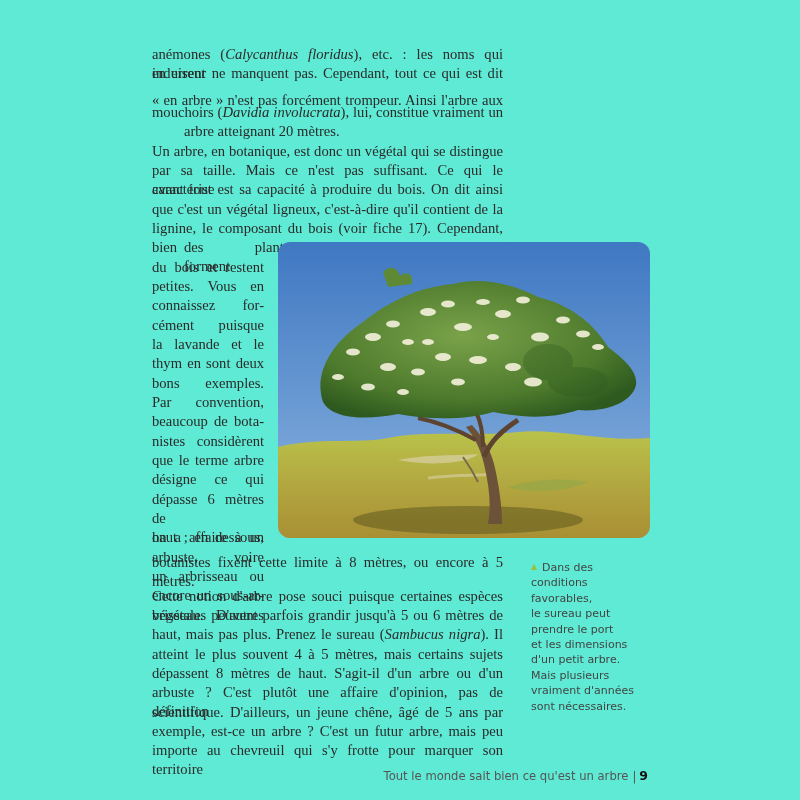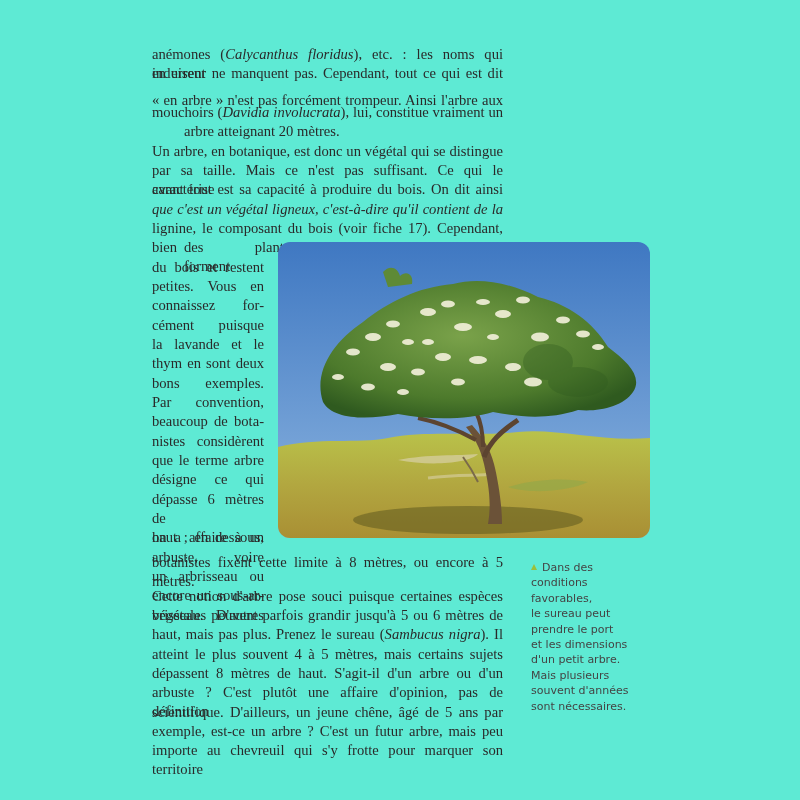--- a/index.html
+++ b/index.html
@@ -53,21 +53,21 @@
 
   <div>
     <div class="line wide" style="top: 45px; white-space: normal;"><span>anémones (</span><i>Calycanthus floridus</i><span>), etc. : les noms qui induisent</span></div>
     <div class="line wide" style="top: 64px; white-space: normal;"><span>en erreur ne manquent pas. Cependant, tout ce qui est dit</span></div>
     <div class="line wide" style="top: 84px; white-space: normal; margin-top: 7px;"><span>« en arbre » n'est pas forcément trompeur. Ainsi l'arbre aux</span></div>
     <div class="line wide" style="top: 103px; white-space: normal;"><span>mouchoirs (</span><i>Davidia involucrata</i><span>), lui, constitue vraiment un</span></div>
     <div class="line wide last" style="top: 122px; white-space: normal;"><span>arbre atteignant 20 mètres.</span></div>
     <div class="line wide" style="top: 142px; white-space: normal;"><span>Un arbre, en botanique, est donc un végétal qui se distingue</span></div>
     <div class="line wide" style="top: 161px; white-space: normal;"><span>par sa taille. Mais ce n'est pas suffisant. Ce qui le caractérise</span></div>
     <div class="line wide" style="top: 180px; white-space: normal;"><span>avant tout est sa capacité à produire du bois. On dit ainsi</span></div>
-    <div class="line wide" style="top: 200px; white-space: normal; font-style: italic;"><span>que c'est un végétal ligneux, c'est-à-dire qu'il contient de la</span></div>
+    <div class="line wide" style="top: 200px; white-space: normal;"><span>que c'est un végétal ligneux, c'est-à-dire qu'il contient de la</span></div>
     <div class="line wide" style="top: 219px; white-space: normal;"><span>lignine, le composant du bois (voir fiche 17). Cependant, bien</span></div>
   </div>
 
   <div>
     <div class="line narrow last" style="top: 238px; white-space: normal;">des plantes forment</div>
     <div class="line narrow" style="top: 258px; white-space: normal;">du bois et restent</div>
     <div class="line narrow" style="top: 277px; white-space: normal;">petites. Vous en</div>
     <div class="line narrow" style="top: 296px; white-space: normal;">connaissez for-</div>
     <div class="line narrow" style="top: 316px; white-space: normal;">cément puisque</div>
     <div class="line narrow" style="top: 335px; white-space: normal;">la lavande et le</div>
@@ -160,30 +160,33 @@
 
   <div class="caption">
     <span class="cline"><span class="tri"></span><span>Dans des</span></span>
     <span class="cline">conditions</span>
     <span class="cline">favorables,</span>
     <span class="cline">le sureau peut</span>
     <span class="cline">prendre le port</span>
     <span class="cline">et les dimensions</span>
     <span class="cline">d'un petit arbre.</span>
     <span class="cline">Mais plusieurs</span>
-    <span class="cline">souvent d'années</span>
+    <span class="cline">vraiment d'années</span>
     <span class="cline">sont nécessaires.</span>
   </div>
 
   <div>
     <div class="line wide" style="top: 553px; white-space: normal;"><span>botanistes fixent cette limite à 8 mètres, ou encore à 5 mètres.</span></div>
     <div class="line wide" style="top: 587px; white-space: normal;"><span>Cette notion d'arbre pose souci puisque certaines espèces</span></div>
     <div class="line wide" style="top: 606px; white-space: normal;"><span>végétales peuvent parfois grandir jusqu'à 5 ou 6 mètres de</span></div>
     <div class="line wide" style="top: 625px; white-space: normal;"><span>haut, mais pas plus. Prenez le sureau (</span><i>Sambucus nigra</i><span>). Il</span></div>
     <div class="line wide" style="top: 645px; white-space: normal;"><span>atteint le plus souvent 4 à 5 mètres, mais certains sujets</span></div>
     <div class="line wide" style="top: 664px; white-space: normal;"><span>dépassent 8 mètres de haut. S'agit-il d'un arbre ou d'un</span></div>
     <div class="line wide" style="top: 683px; white-space: normal;"><span>arbuste ? C'est plutôt une affaire d'opinion, pas de définition</span></div>
     <div class="line wide" style="top: 703px; white-space: normal;"><span>scientifique. D'ailleurs, un jeune chêne, âgé de 5 ans par</span></div>
     <div class="line wide" style="top: 722px; white-space: normal;"><span>exemple, est-ce un arbre ? C'est un futur arbre, mais peu</span></div>
     <div class="line wide" style="top: 741px; white-space: normal;"><span>importe au chevreuil qui s'y frotte pour marquer son territoire</span></div>
   </div>
 
+  <div class="footer">
+    <span>Tout le monde sait bien ce qu'est un arbre</span><span class="sep">|</span><span class="pnum">9</span>
+  </div>
 </div>
 
 </body></html>

